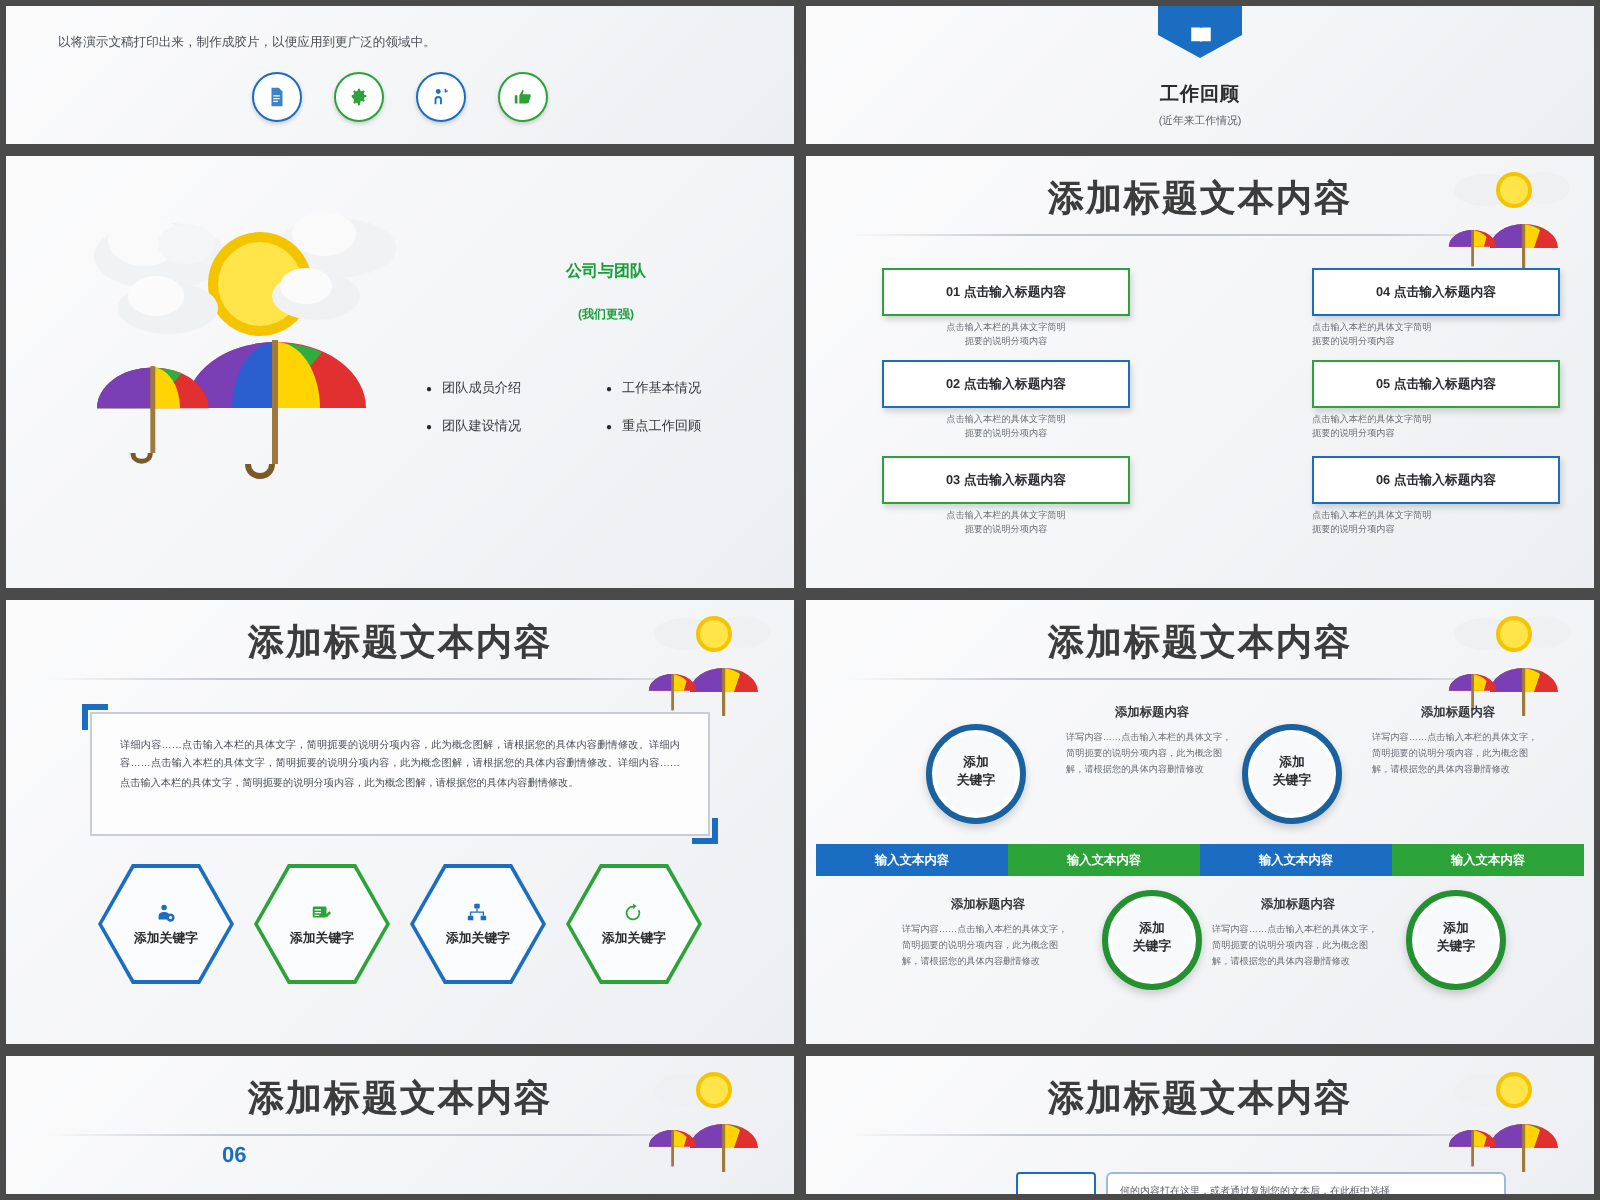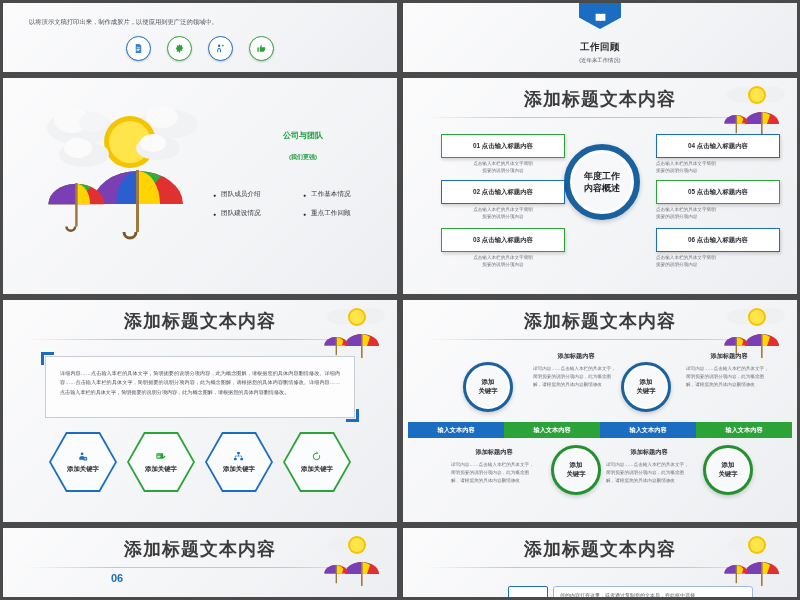--- a/index.html
+++ b/index.html
@@ -257,24 +257,20 @@
       <rect x="38" y="30" width="1.6" height="24" fill="#a07a3c"></rect>
       <g transform="translate(-14,12) scale(.7)">
           <path d="M22 42a17 12 0 0134 0z" fill="#e03030"></path>
           <path d="M22 42a17 12 0 0117-12v12z" fill="#7a3fb5"></path>
           <path d="M39 30a17 12 0 0110 5l-2 7h-8z" fill="#ffd400"></path>
           <rect x="38" y="30" width="2" height="26" fill="#a07a3c"></rect>
         </g>
     </svg>
 
     <div class="s4">
-      <div class="ring">
-        <span style="white-space:pre-line">年度工作
-内容概述</span>
-      </div>
 
       <div class="box g" style="left:38px;  top:56px;">01 点击输入标题内容</div>
       <div class="sub" style="left:38px;  top:82px; white-space:pre-line">点击输入本栏的具体文字简明
 扼要的说明分项内容</div>
 
       <div class="box b" style="left:38px;  top:102px;">02 点击输入标题内容</div>
       <div class="sub" style="left:38px;  top:128px; white-space:pre-line">点击输入本栏的具体文字简明
 扼要的说明分项内容</div>
 
       <div class="box g" style="left:38px;  top:150px;">03 点击输入标题内容</div>

